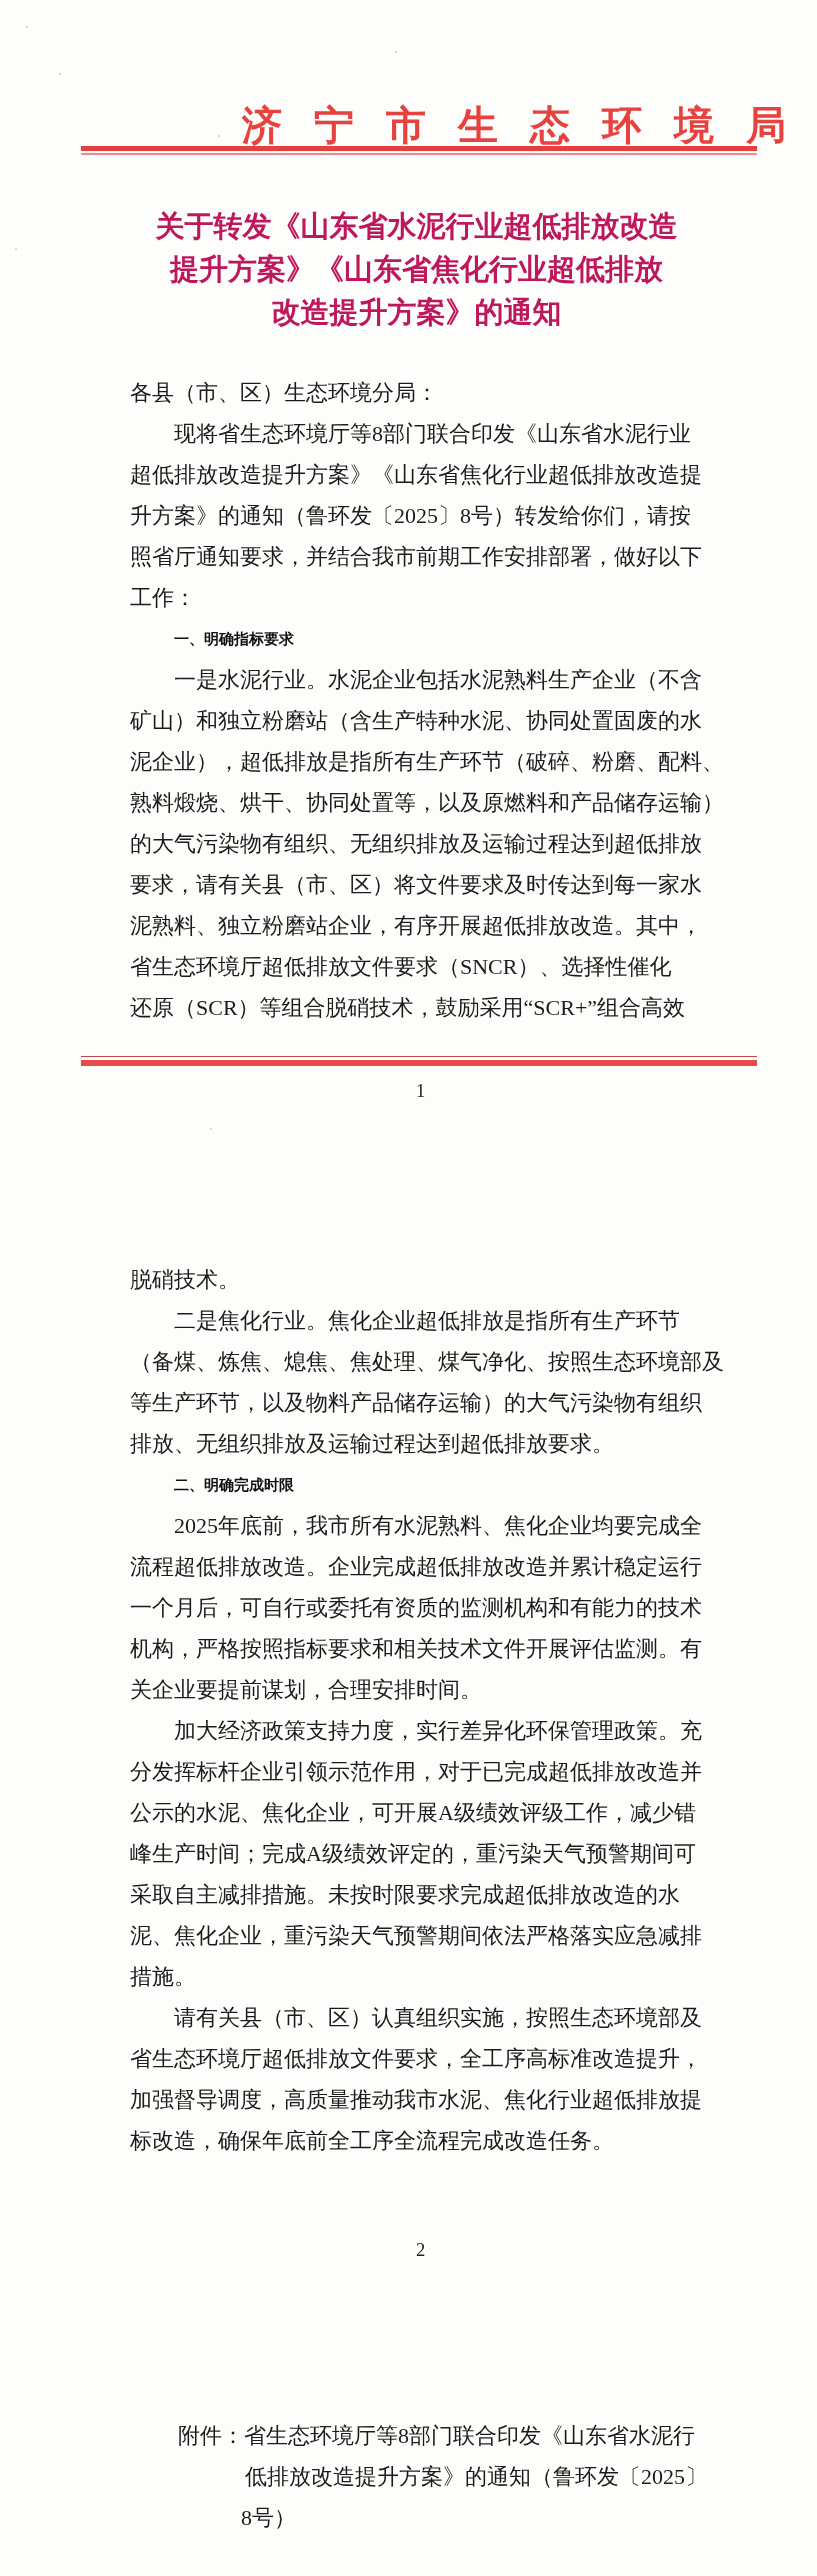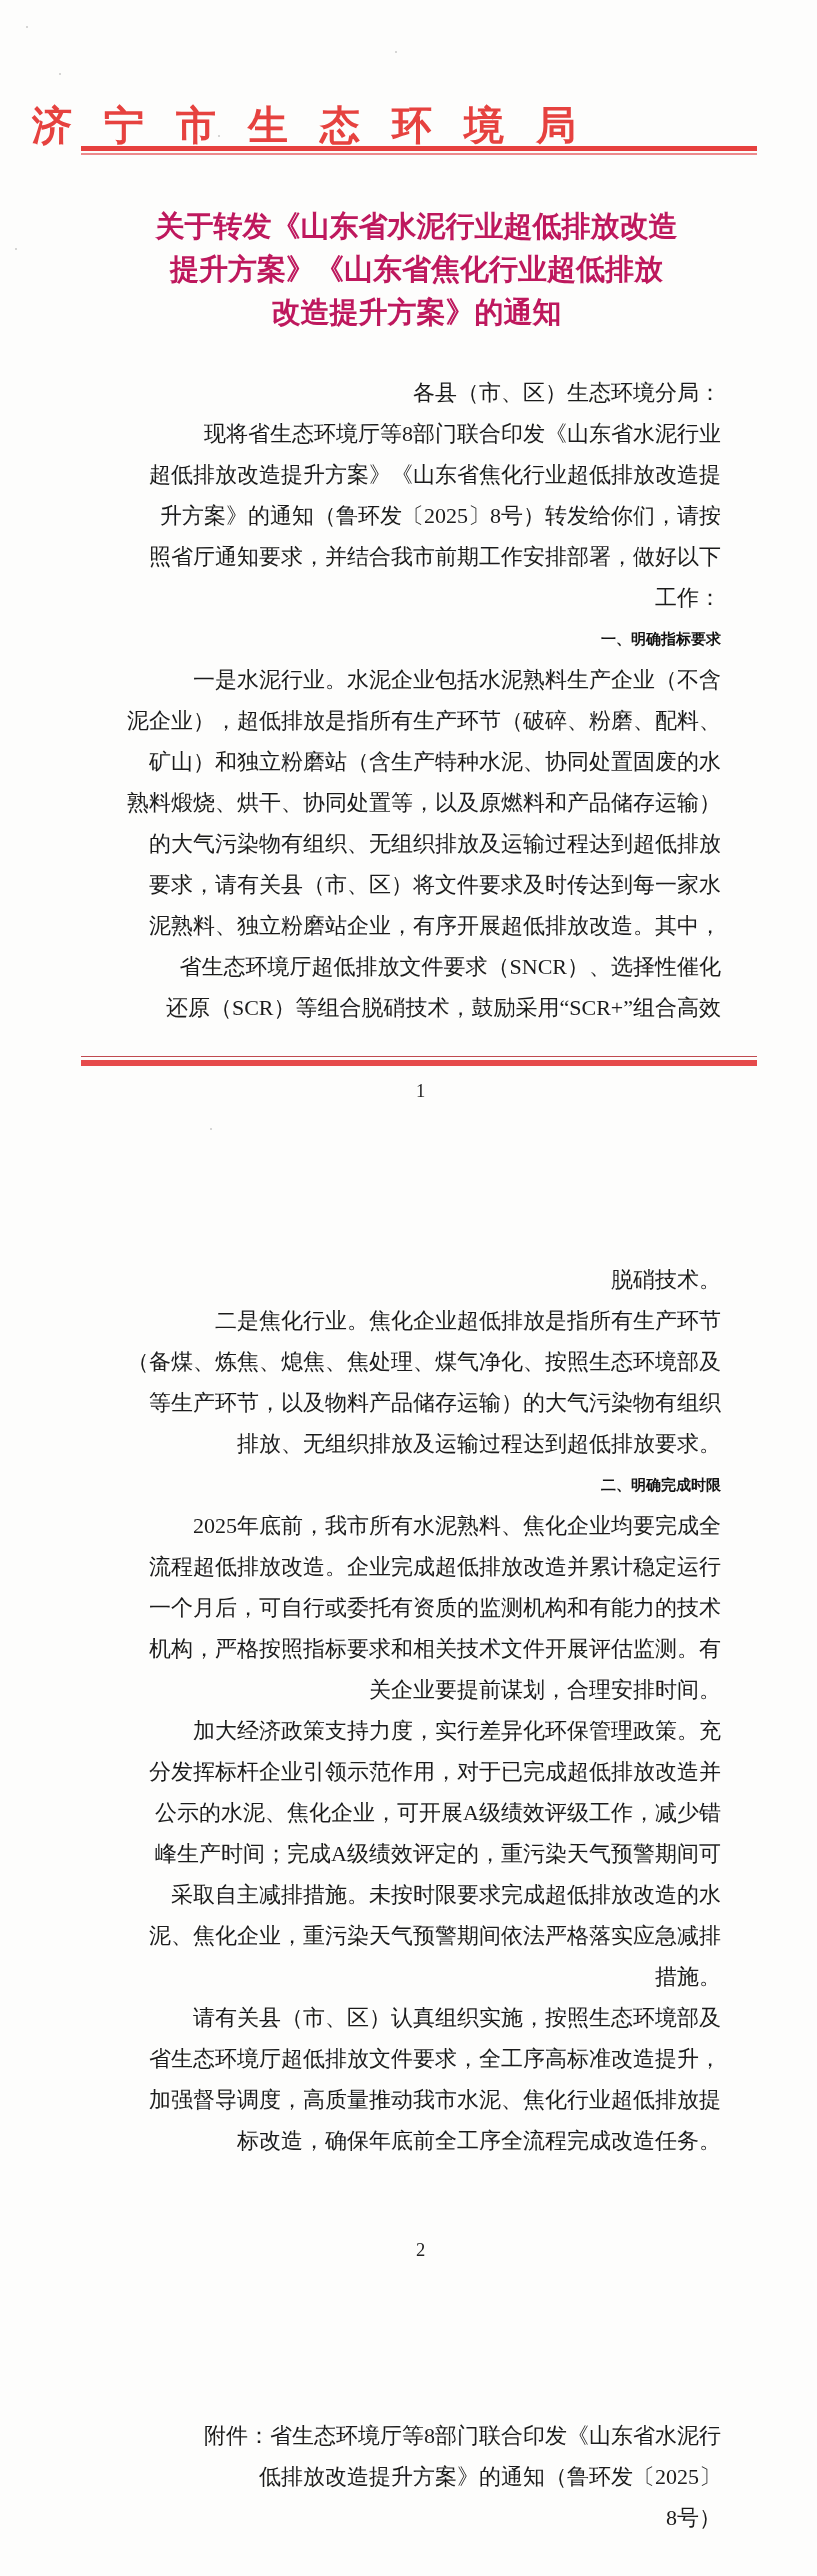--- a/index.html
+++ b/index.html
@@ -5,37 +5,37 @@
   html,body { margin:0; padding:0; }
   body {
     width:818px; height:3468px; position:relative;
     background:#fdfdfc; overflow:hidden;
     font-family:"Liberation Serif", serif;
   }
   .abs { position:absolute; }
 
   
   .org-header {
-    top:98px; left:0; width:818px; text-align:left;
+    top:98px; left:0; width:818px; text-align:right;
     font-size:40px; font-weight:bold; color:#e6423f;
     letter-spacing:32px; text-indent:32px; white-space:nowrap;
     font-family:"Liberation Serif", serif;
   }
   .rule-thick-top { top:146px; left:81px; width:676px; height:5.2px; background:#e6403e; }
   .rule-thin-top  { top:153px; left:81px; width:676px; height:1.5px;  background:#ec8a8c; }
 
   
   .doc-title {
     top:205px; left:15.5px; width:802px; text-align:center;
     font-size:29px; font-weight:bold; color:#be185d; line-height:43px;
     font-family:"Liberation Serif", serif;
   }
 
   
-  .body-block { left:123px; width:598px; font-size:22px; color:#1b1b1b;text-align:right; }
+  .body-block { left:130px; width:598px; font-size:22px; color:#1b1b1b; }
   .page1-body { top:372px; }
   .page2-body { top:1259px; }
   .attach-block { top:2415px; }
   .ln { height:41px; line-height:41px; white-space:nowrap; }
   .indent { text-indent:44px; }
   .heading {
     text-indent:44px; font-weight:bold; font-size:15px;
     font-family:"Liberation Sans", sans-serif; color:#111;
   }
   .attach-first { padding-left:48px; }
@@ -70,22 +70,22 @@
 
 <div class="abs body-block page1-body">
   <div class="ln">各县（市、区）生态环境分局：</div>
   <div class="ln indent">现将省生态环境厅等8部门联合印发《山东省水泥行业</div>
   <div class="ln">超低排放改造提升方案》《山东省焦化行业超低排放改造提</div>
   <div class="ln">升方案》的通知（鲁环发〔2025〕8号）转发给你们，请按</div>
   <div class="ln">照省厅通知要求，并结合我市前期工作安排部署，做好以下</div>
   <div class="ln">工作：</div>
   <div class="ln heading">一、明确指标要求</div>
   <div class="ln indent">一是水泥行业。水泥企业包括水泥熟料生产企业（不含</div>
+  <div class="ln">矿山）和独立粉磨站（含生产特种水泥、协同处置固废的水</div>
   <div class="ln">泥企业），超低排放是指所有生产环节（破碎、粉磨、配料、</div>
-  <div class="ln">矿山）和独立粉磨站（含生产特种水泥、协同处置固废的水</div>
   <div class="ln">熟料煅烧、烘干、协同处置等，以及原燃料和产品储存运输）</div>
   <div class="ln">的大气污染物有组织、无组织排放及运输过程达到超低排放</div>
   <div class="ln">要求，请有关县（市、区）将文件要求及时传达到每一家水</div>
   <div class="ln">泥熟料、独立粉磨站企业，有序开展超低排放改造。其中，</div>
   <div class="ln">省生态环境厅超低排放文件要求（SNCR）、选择性催化</div>
   <div class="ln">还原（SCR）等组合脱硝技术，鼓励采用“SCR+”组合高效</div>
 </div>
 
 <div class="abs rule-thin-bottom"></div>
 <div class="abs rule-thick-bottom"></div>

